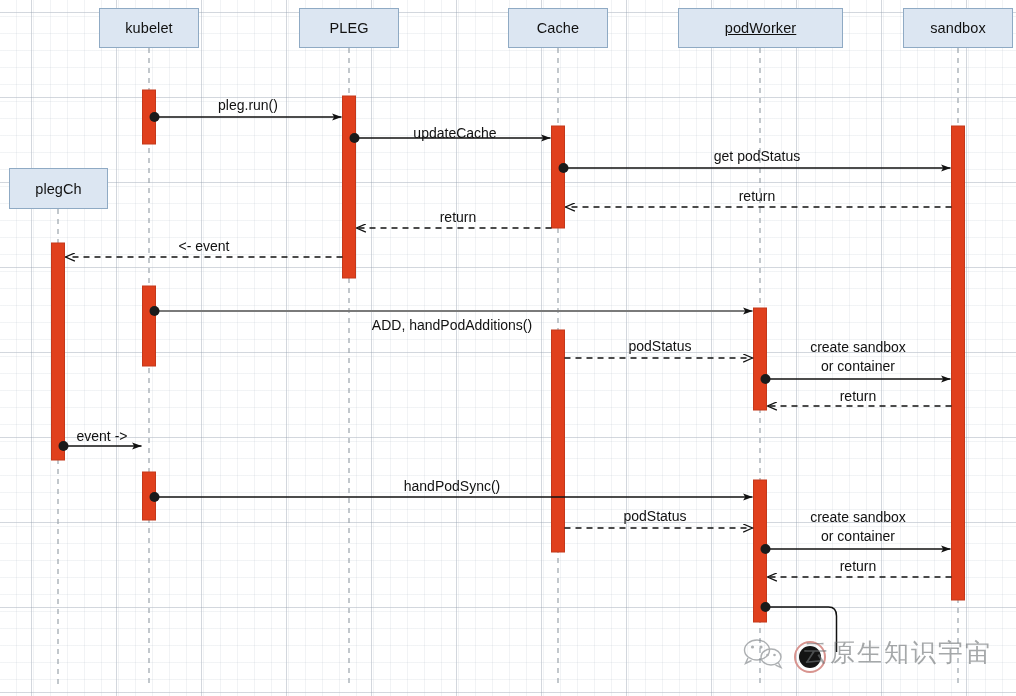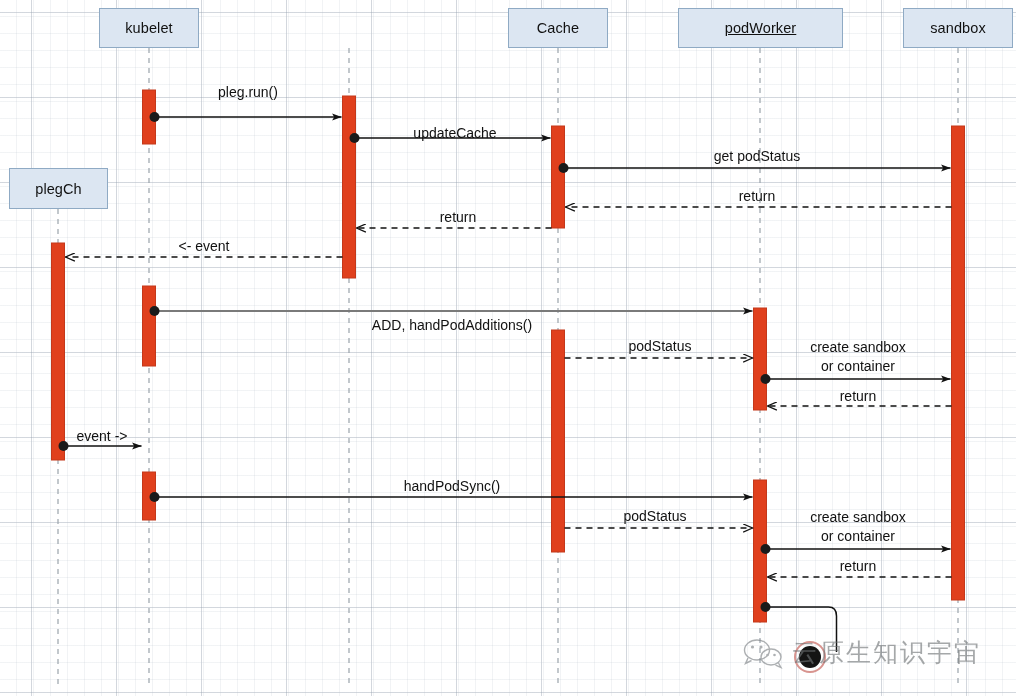--- a/index.html
+++ b/index.html
@@ -47,21 +47,21 @@
     color: #111111;
     white-space: pre;
     text-align: center;
     font-family: "Liberation Sans", sans-serif;
     line-height: 19px;
   }
   .watermark {
     position: absolute;
     display: flex;
     align-items: center;
-    gap: 8px;
+    gap: 19px;
     opacity: 0.62;
     pointer-events: none;
   }
   .wm-text {
     font-size: 25px;
     color: #6f7375;
     font-family: "DejaVu Sans", sans-serif;
     letter-spacing: 2px;
     white-space: pre;
   }
@@ -165,35 +165,38 @@
       </g>
     <g id="endmarker">
         <circle cx="810" cy="657" r="15" fill="none" stroke="#d8948f" stroke-width="2"></circle>
         <circle cx="810" cy="657" r="11" fill="#141414"></circle>
       </g>
   </svg>
 
   <div class="actor-box" style="left:99px;top:8px;width:100px;height:40px;">
     <span>kubelet</span>
   </div>
+  <div class="actor-box" style="left:299px;top:8px;width:100px;height:40px;">
+    <span>PLEG</span>
+  </div>
   <div class="actor-box" style="left:508px;top:8px;width:100px;height:40px;">
     <span>Cache</span>
   </div>
   <div class="actor-box" style="left:678px;top:8px;width:165px;height:40px;text-decoration:underline;">
     <span>podWorker</span>
   </div>
   <div class="actor-box" style="left:903px;top:8px;width:110px;height:40px;">
     <span>sandbox</span>
   </div>
   <div class="actor-box" style="left:9px;top:168px;width:99px;height:41px;">
     <span>plegCh</span>
   </div>
 
   <div id="label-layer">
-      <div class="msg-label" style="left: 98px; top: 83px; width: 300px;">pleg.run()</div>
+      <div class="msg-label" style="left: 98px; top: 96px; width: 300px;">pleg.run()</div>
       <div class="msg-label" style="left: 305px; top: 124px; width: 300px;">updateCache</div>
       <div class="msg-label" style="left: 607px; top: 147px; width: 300px;">get podStatus</div>
       <div class="msg-label" style="left: 607px; top: 187px; width: 300px;">return</div>
       <div class="msg-label" style="left: 308px; top: 208px; width: 300px;">return</div>
       <div class="msg-label" style="left: 54px; top: 237px; width: 300px;">&lt;- event</div>
       <div class="msg-label" style="left: 302px; top: 292px; width: 300px; margin-top: 24px;">ADD, handPodAdditions()</div>
       <div class="msg-label" style="left: 510px; top: 337px; width: 300px;">podStatus</div>
       <div class="msg-label" style="left: 708px; top: 338px; width: 300px;">create sandbox
 or container</div>
       <div class="msg-label" style="left: 708px; top: 387px; width: 300px;">return</div>

